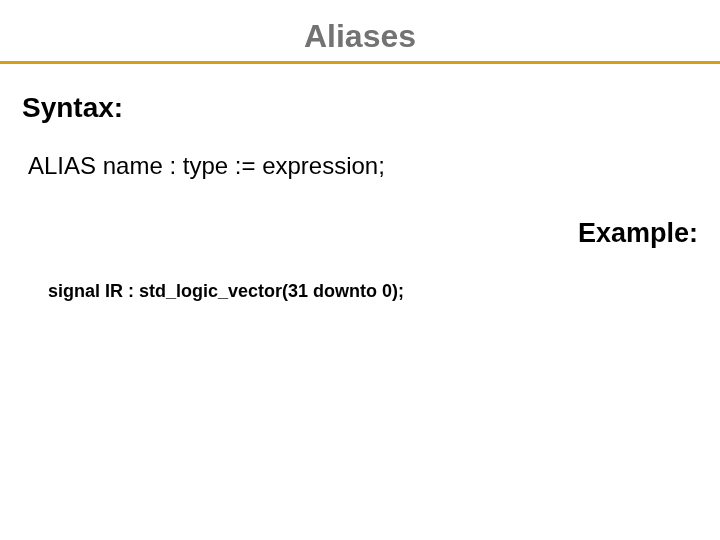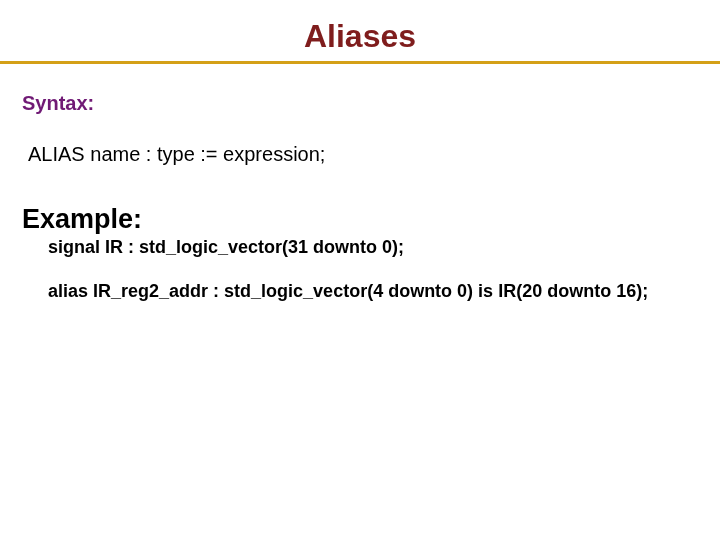--- a/index.html
+++ b/index.html
@@ -6,49 +6,51 @@
   body {
     width: 720px;
     height: 540px;
     background: #ffffff;
     font-family: Arial, Helvetica, sans-serif;
     position: relative;
     overflow: hidden;
   }
   .title {
     text-align: center;
-    color: #7f1d1d;
+    color: #737373;
     font-weight: bold;
     font-size: 32px;
     padding-top: 18px;
     padding-bottom: 6px;
   }
   .title-underline {
     border-bottom: 3px solid #d4a017;
     width: 100%;
   }
   .content {
     padding: 28px 22px 0 22px;
   }
   .section-heading {
     font-weight: bold;
-    font-size: 20px;
-    color: #701a75;
+    font-size: 28px;
+    color: #000000;
     margin-bottom: 28px;
   }
   .syntax-line {
-    font-size: 20px;
+    font-size: 24px;
     color: #000;
     margin-left: 6px;
     margin-bottom: 38px;
   }
   .example-heading {
     font-weight: bold;
     font-size: 27px;
     color: #000;
+    margin-bottom: 30px;
+    text-align: right;
   }
   .code-block {
     font-size: 18px;
     font-weight: bold;
     color: #000;
     line-height: 1.35;
     margin-left: 26px;
   }
   .code-line {
     white-space: pre;
@@ -65,15 +67,14 @@
 
 <div class="content">
   <div class="section-heading">Syntax:</div>
   <div class="syntax-line">ALIAS   name : type := expression;</div>
 
   <div class="example-heading">Example:</div>
 
   <div class="code-block">
     <div class="code-line">signal IR : std_logic_vector(31 downto 0);</div>
     <div class="code-spacer"></div>
-    <div class="code-line">alias IR_reg2_addr : std_logic_vector(4 downto 0) is IR(20 downto 16);</div>
   </div>
 </div>
 
 </body></html>

